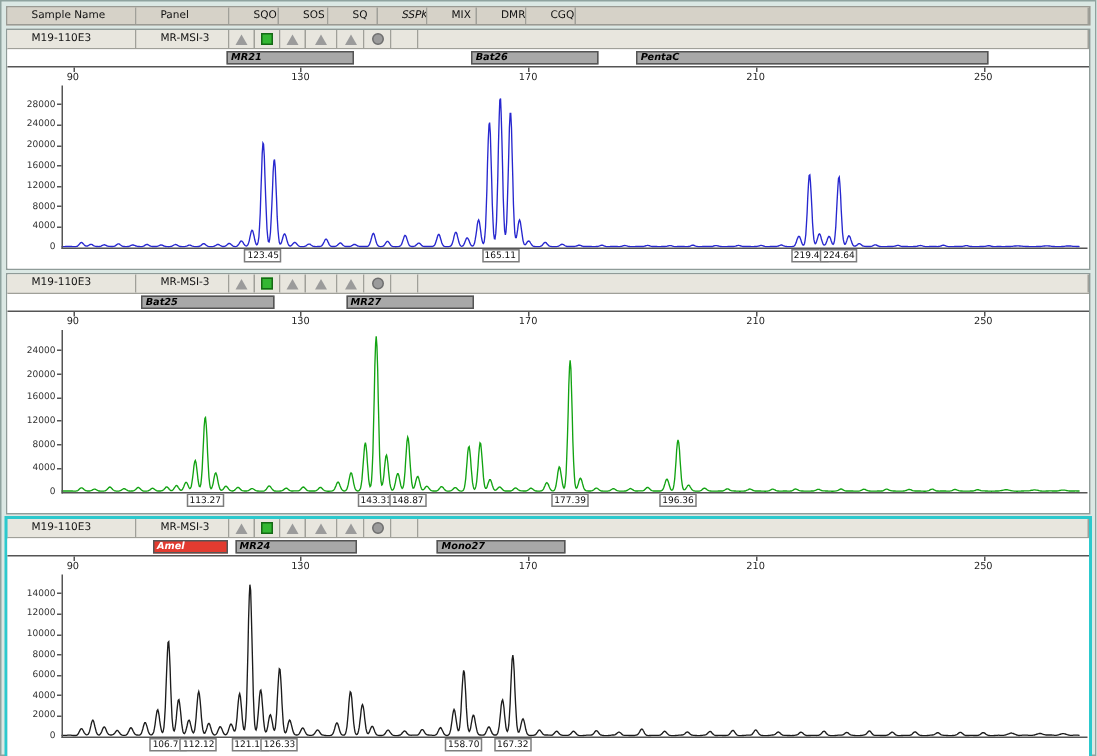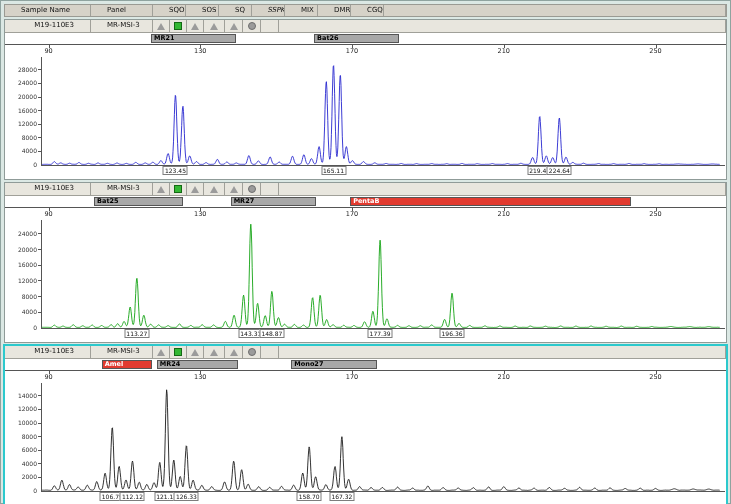--- a/index.html
+++ b/index.html
@@ -1,35 +1,35 @@
 <!DOCTYPE html>
 <html><head>
 <meta charset="utf-8">
 <style>
   *{box-sizing:border-box;margin:0;padding:0;}
   html,body{width:731px;height:504px;overflow:hidden;}
   body{background:#dbe8e4;font-family:"DejaVu Sans","Liberation Sans",sans-serif;}
   .container{width:731px;height:504px;border:1px solid #8fa39f;background:#dbe8e4;padding:3px;}
   .row{display:flex;height:13px;border-bottom:1px solid #a0a099;border-top:1px solid #a0a099;background:#e8e6de;}
-  .samplerow{border-top:none;text-align:right;}
+  .samplerow{border-top:none;}
   .header{background:#d6d2c8;border:1px solid #9a9a93;}
   .cell{border-right:1px solid #a0a099;font-size:7px;line-height:11px;padding:0 16px;color:#111;
         overflow:hidden;white-space:nowrap;flex-shrink:0;}
   .hcell{background:#d6d2c8;}
   .rcell{background:#e8e6de;}
   .fill{flex:1 1 auto;}
   .flagcell{display:flex;align-items:center;justify-content:center;padding:0;}
   .icon-triangle{display:inline-block;width:0;height:0;border-left:4px solid transparent;
                  border-right:4px solid transparent;border-bottom:7px solid #9b9b9b;}
   .icon-square{display:inline-block;width:8px;height:8px;background:#33b733;border:1px solid #146914;}
   .icon-circle{display:inline-block;width:8px;height:8px;border-radius:50%;background:#9b9b9b;border:1px solid #6e6e6e;}
   .block{background:#ffffff;border:1px solid #8f9b98;margin-top:2px;}
   .block.selected{outline:2px solid #2cc9cd;outline-offset:-1px;}
   .chart{position:relative;height:146px;background:#ffffff;}
-  .marker-row{position:relative;height:11px;background:#fff;}
+  .marker-row{position:relative;height:11px;background:#fff;font-style:italic;}
   .marker{position:absolute;top:1px;height:9px;border:1px solid #555;}
   .marker-label{display:block;font-size:6.5px;font-weight:bold;line-height:7px;padding-left:2px;}
   .ruler{position:relative;height:10px;border-top:1px solid #555;}
   .xtick{position:absolute;top:0;width:1px;height:3px;background:#555;}
   .xtick-label{position:absolute;top:2px;transform:translateX(-50%);font-size:6.5px;color:#222;}
   .plot{position:relative;width:721px;height:112px;}
   .plot svg{position:absolute;left:0;top:0;}
   .yaxis{position:absolute;left:36px;top:3px;bottom:0;width:1px;background:#555;}
   .baseline{position:absolute;left:36px;right:1px;bottom:0;height:1px;background:#555;}
   .ylabel{position:absolute;left:0;width:32px;text-align:right;font-size:6px;color:#333;line-height:7px;}
@@ -80,20 +80,23 @@
         <div class="cell rcell flagcell" style="width: 18px;"></div>
         <div class="cell rcell fill"></div>
       </div>
     <div class="chart">
         <div class="marker-row">
           <div class="marker" style="left: 146.006px; width: 85.3492px; background: rgb(168, 168, 168);">
             <span class="marker-label" style="color: rgb(0, 0, 0);">MR21</span>
           </div>
           <div class="marker" style="left: 309.117px; width: 85.3492px; background: rgb(168, 168, 168);">
             <span class="marker-label" style="color: rgb(0, 0, 0);">Bat26</span>
+          </div>
+          <div class="marker" style="left: 419.123px; width: 235.184px; background: rgb(168, 168, 168);">
+            <span class="marker-label" style="color: rgb(0, 0, 0);">PentaC</span>
           </div>
         </div>
         <div class="ruler">
           <div class="xtick" style="left: 43.5866px;"></div>
           <div class="xtick-label" style="left: 43.5866px;">90</div>
           <div class="xtick" style="left: 195.318px;"></div>
           <div class="xtick-label" style="left: 195.318px;">130</div>
           <div class="xtick" style="left: 347.05px;"></div>
           <div class="xtick-label" style="left: 347.05px;">170</div>
           <div class="xtick" style="left: 498.782px;"></div>
@@ -158,23 +161,20 @@
         <div class="cell rcell fill"></div>
       </div>
     <div class="chart">
         <div class="marker-row">
           <div class="marker" style="left: 89.1061px; width: 89.1425px; background: rgb(168, 168, 168);">
             <span class="marker-label" style="color: rgb(0, 0, 0);">Bat25</span>
           </div>
           <div class="marker" style="left: 225.665px; width: 85.3492px; background: rgb(168, 168, 168);">
             <span class="marker-label" style="color: rgb(0, 0, 0);">MR27</span>
           </div>
-          <div class="marker" style="left: 345.154px; width: 280.704px; background: rgb(226, 59, 48);">
-            <span class="marker-label" style="color: rgb(255, 255, 255);">PentaB</span>
-          </div>
         </div>
         <div class="ruler">
           <div class="xtick" style="left: 43.5866px;"></div>
           <div class="xtick-label" style="left: 43.5866px;">90</div>
           <div class="xtick" style="left: 195.318px;"></div>
           <div class="xtick-label" style="left: 195.318px;">130</div>
           <div class="xtick" style="left: 347.05px;"></div>
           <div class="xtick-label" style="left: 347.05px;">170</div>
           <div class="xtick" style="left: 498.782px;"></div>
           <div class="xtick-label" style="left: 498.782px;">210</div>

